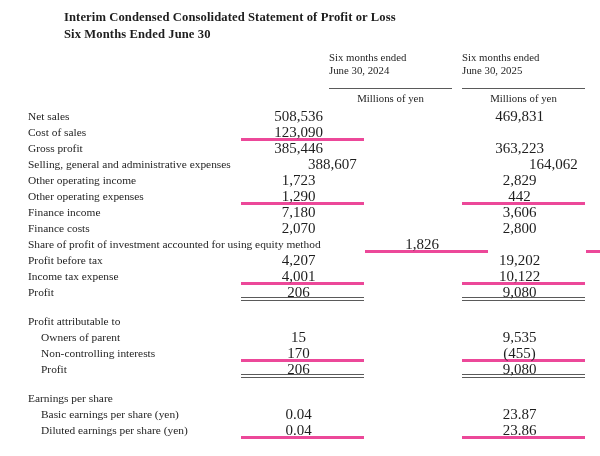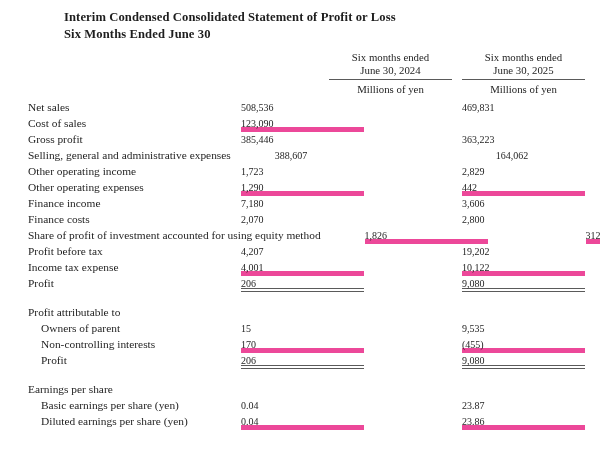--- a/index.html
+++ b/index.html
@@ -26,24 +26,23 @@
     white-space: nowrap;
   }
   .table-area {
     margin: 9px 15px 0 28px;
   }
   .grid-row {
     display: grid;
     grid-template-columns: 1fr 123px 10px 123px;
   }
   .period-box {
-    text-align: center;
     font-size: 10.8px;
     line-height: 12.6px;
-    padding-bottom: 3px;
+    padding-bottom: 12px;
     border-bottom: 1px solid #5a5a5a;
   }
   .unit-cell {
     text-align: center;
     font-size: 10.8px;
     line-height: 13px;
     padding: 3px 0 4px 0;
   }
   .row {
     display: grid;
@@ -58,27 +57,27 @@
   }
   .label-cell {
     font-size: 11.4px;
     line-height: 15.5px;
     white-space: nowrap;
   }
   .label-cell.indent {
     padding-left: 13px;
   }
   .num-cell {
-    font-size: 10px;
+    font-size: 15px;
     line-height: 15.5px;
-    text-align: left;
+    text-align: center;
     padding-right: 8px;
   }
   .rule-single {
-    border-bottom: 5px solid #ec4899;
+    border-bottom: 3px solid #ec4899;
   }
   .rule-double {
     border-bottom: 4px double #5a5a5a;
   }
   .spacer {
     height: 13px;
   }
 </style>
 </head>
 <body>

